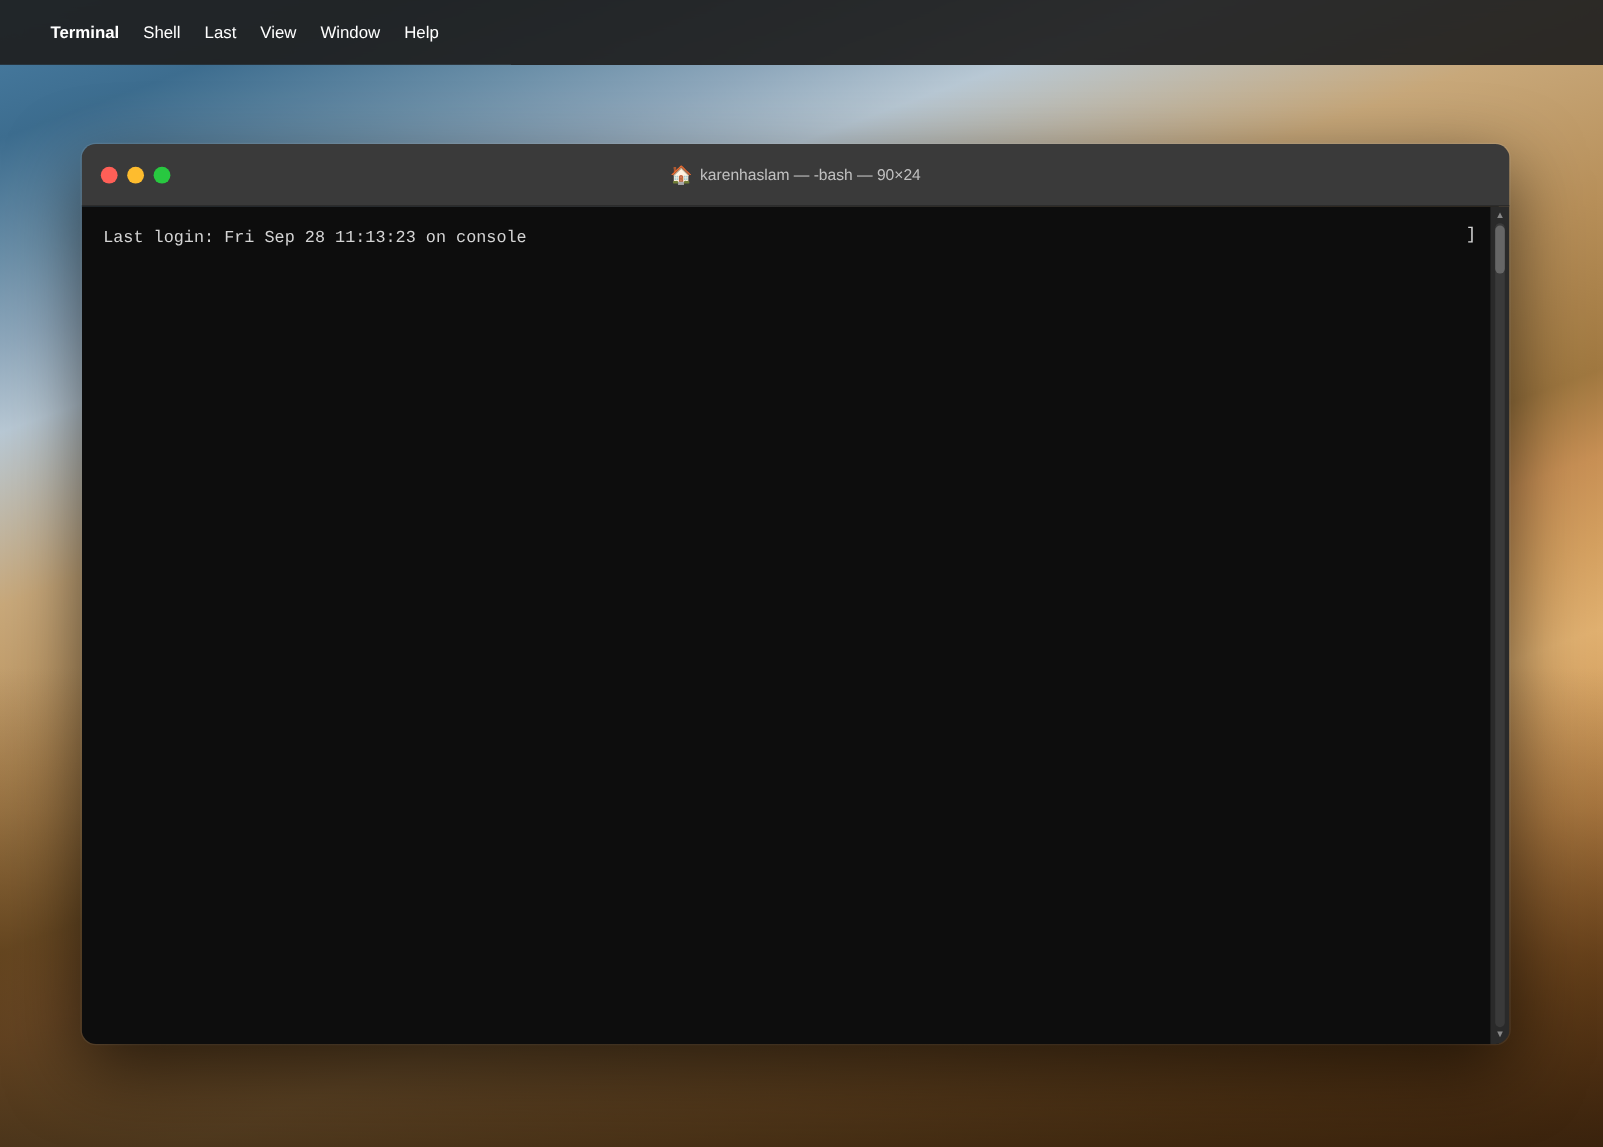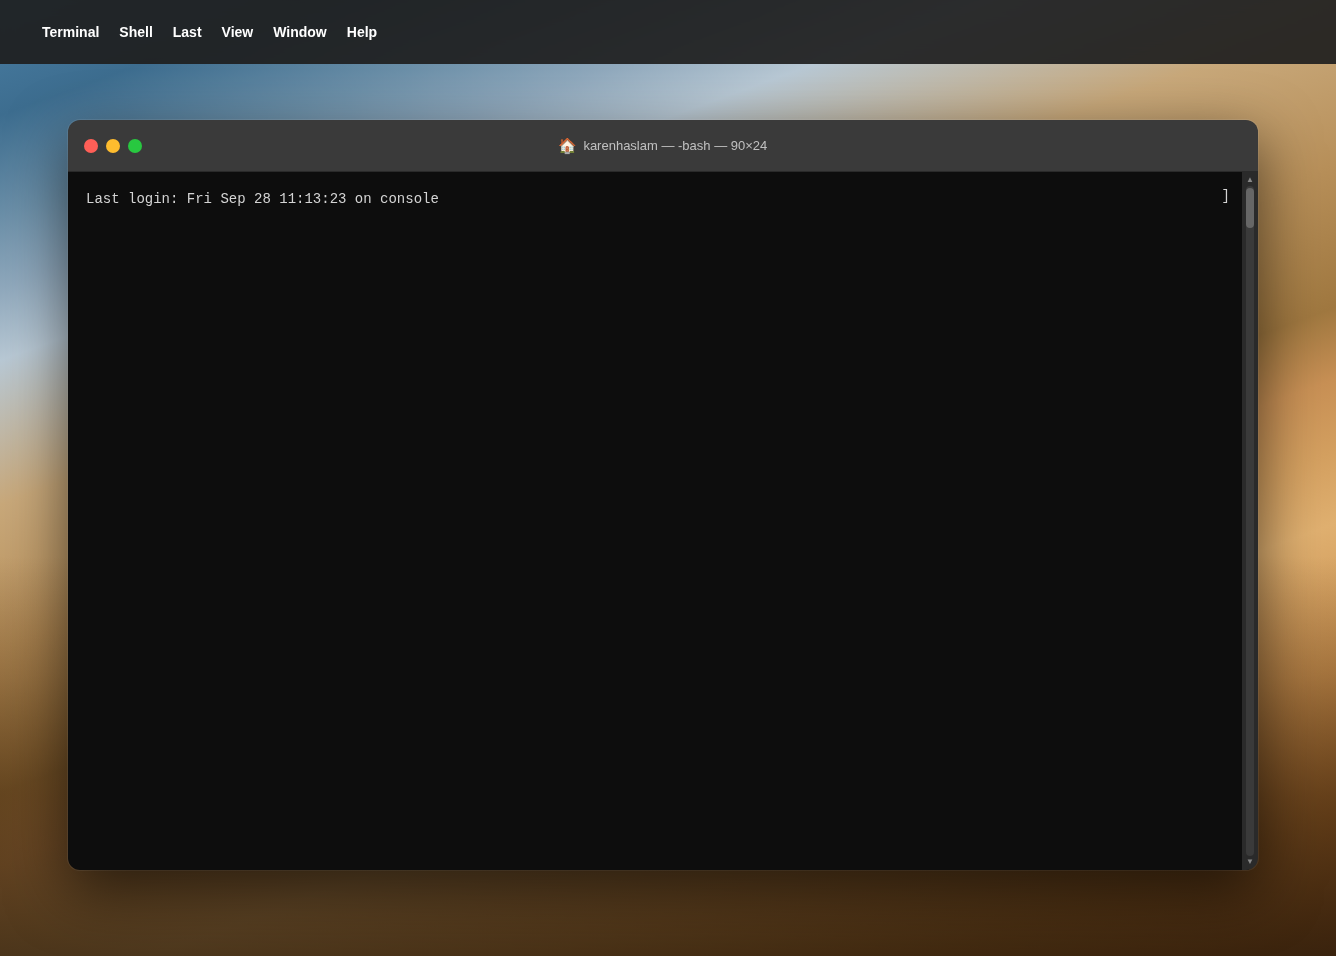--- a/index.html
+++ b/index.html
@@ -52,33 +52,33 @@
         rgba(40, 25, 8, 0.8) 100%
       );
     }
 
     
     .menubar {
       position: absolute;
       top: 0;
       left: 0;
       right: 0;
-      height: 64px;
+      height: 54px;
       background: rgba(30, 30, 30, 0.92);
       display: flex;
       align-items: center;
       padding: 0 12px;
       z-index: 100;
       backdrop-filter: blur(10px);
     }
 
     .menubar-item {
       color: #ffffff;
       font-size: 14px;
-      font-weight: 700;
+      font-weight: 400;
       padding: 4px 10px;
       cursor: pointer;
       border-radius: 4px;
       white-space: nowrap;
     }
 
     .menubar-item.bold {
       font-weight: 600;
     }
 

